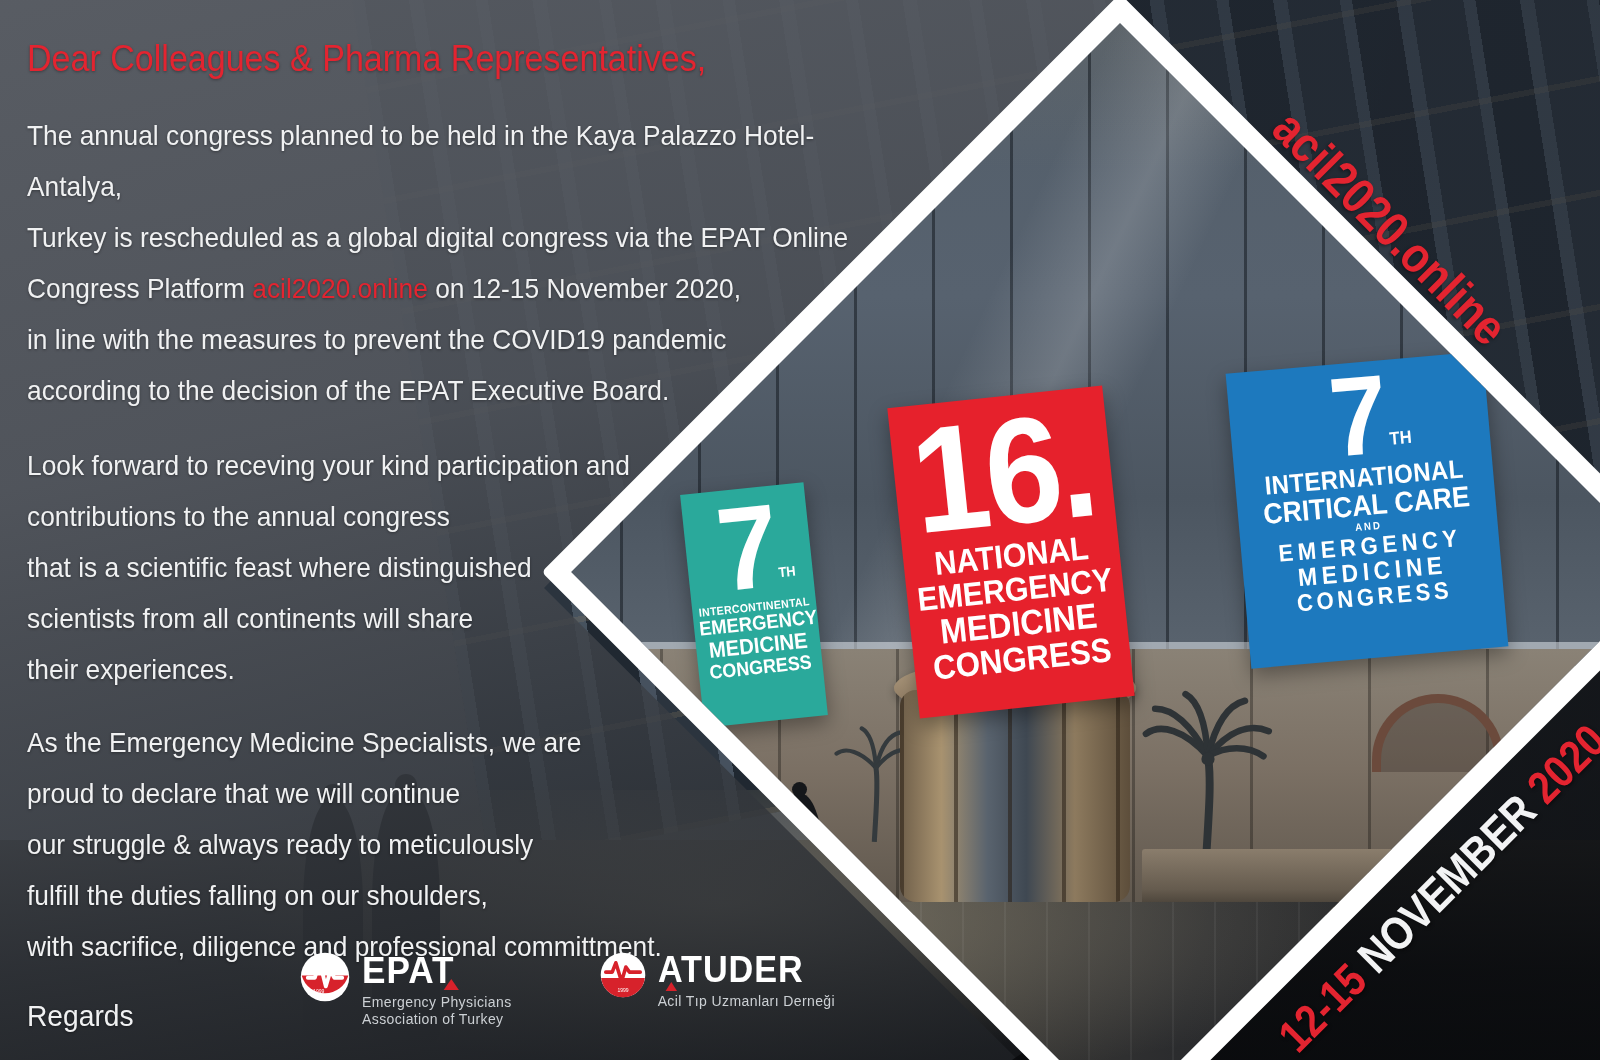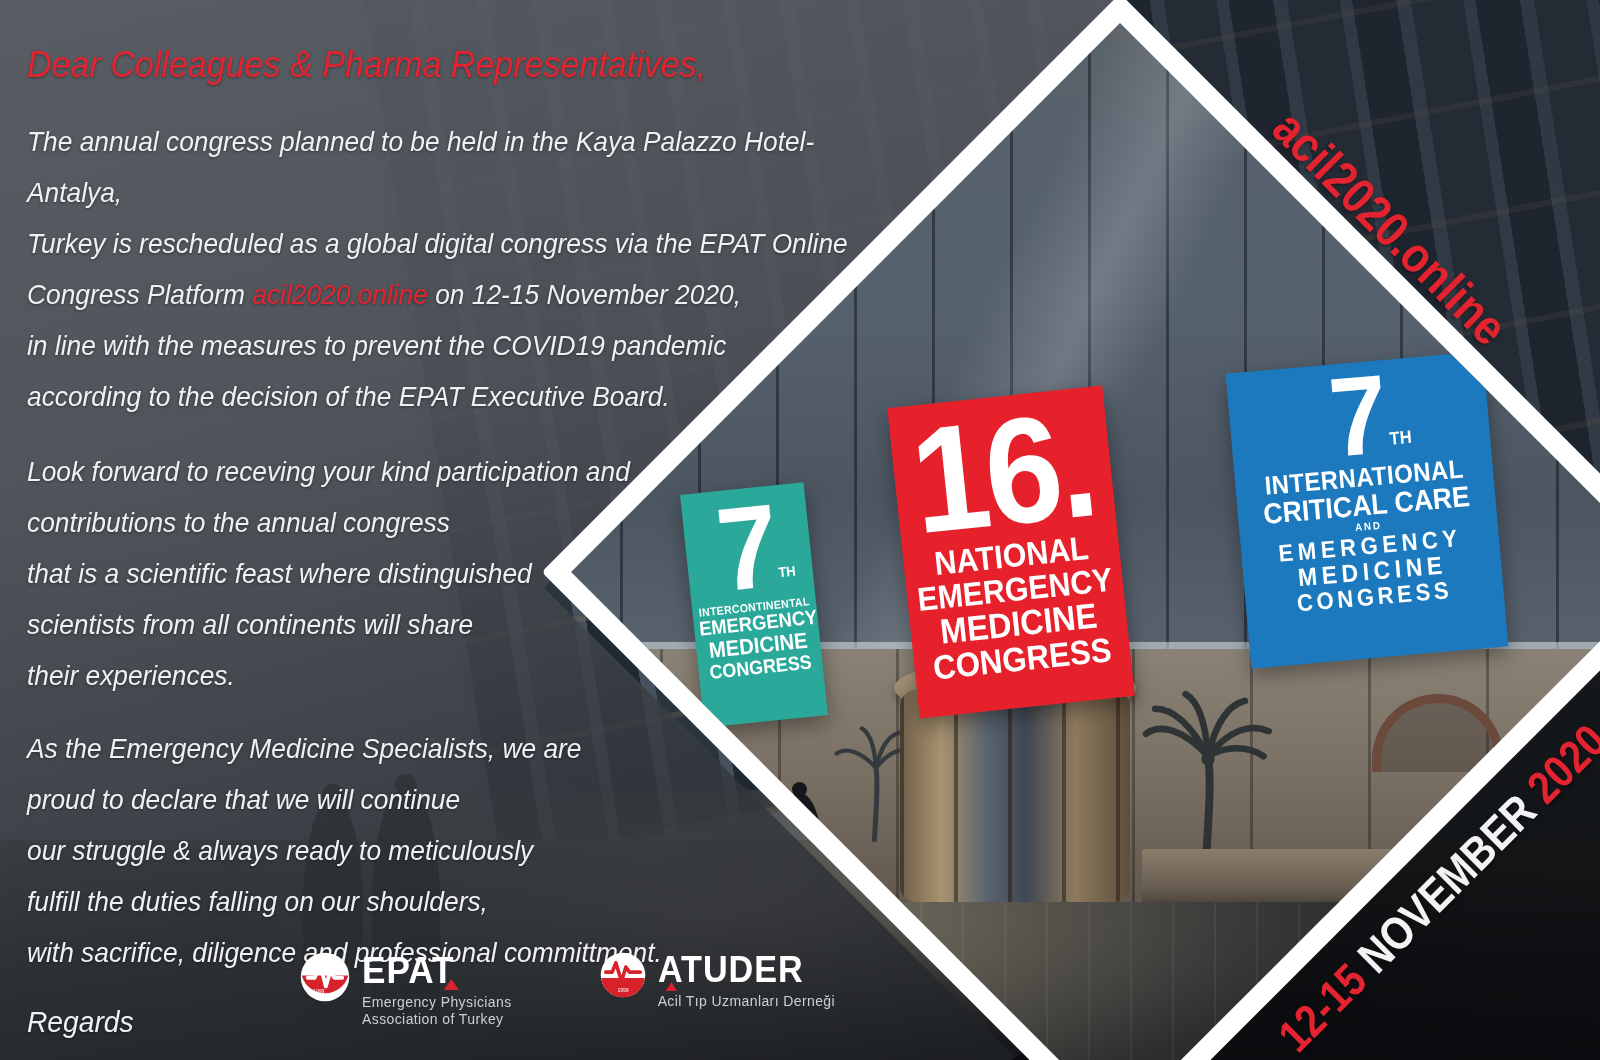--- a/index.html
+++ b/index.html
@@ -109,21 +109,21 @@
   .acil-rot{position:absolute;left:1390px;top:228px;z-index:25;white-space:nowrap;
     transform:translate(-50%,-50%) rotate(45deg);font-weight:700;font-size:50px;color:#e32430;
     text-shadow:0 2px 4px rgba(0,0,0,.4);}
   .date-rot{position:absolute;left:1442px;top:888px;z-index:25;white-space:nowrap;
     transform:translate(-50%,-50%) rotate(-45deg);font-weight:700;font-size:46px;
     text-shadow:0 2px 4px rgba(0,0,0,.45);}
   .rot-inner{display:inline-block;transform:scaleX(.86);transform-origin:center;}
   .red-txt{color:#e32430;}
   .white-txt{color:#f2f3f4;}
   
-  .content{position:absolute;left:27px;top:44px;width:920px;z-index:40;font-style:italic;}
+  .content{position:absolute;left:27px;top:38px;width:920px;z-index:40;}
   .salutation{font-size:37px;font-weight:400;color:#e32430;margin:0;
     transform:scaleX(.92);transform-origin:left top;letter-spacing:0;
     text-shadow:0 1px 3px rgba(0,0,0,.35);}
   .para{font-size:28px;line-height:51px;color:#f0f1f2;white-space:pre-line;
     transform:scaleX(.94);transform-origin:left top;margin:0;
     text-shadow:0 1px 3px rgba(0,0,0,.4);}
   .p1{margin-top:30px;}
   .p2{margin-top:24px;}
   .p3{margin-top:22px;}
   .closing{margin-top:18px;font-size:30px;}

